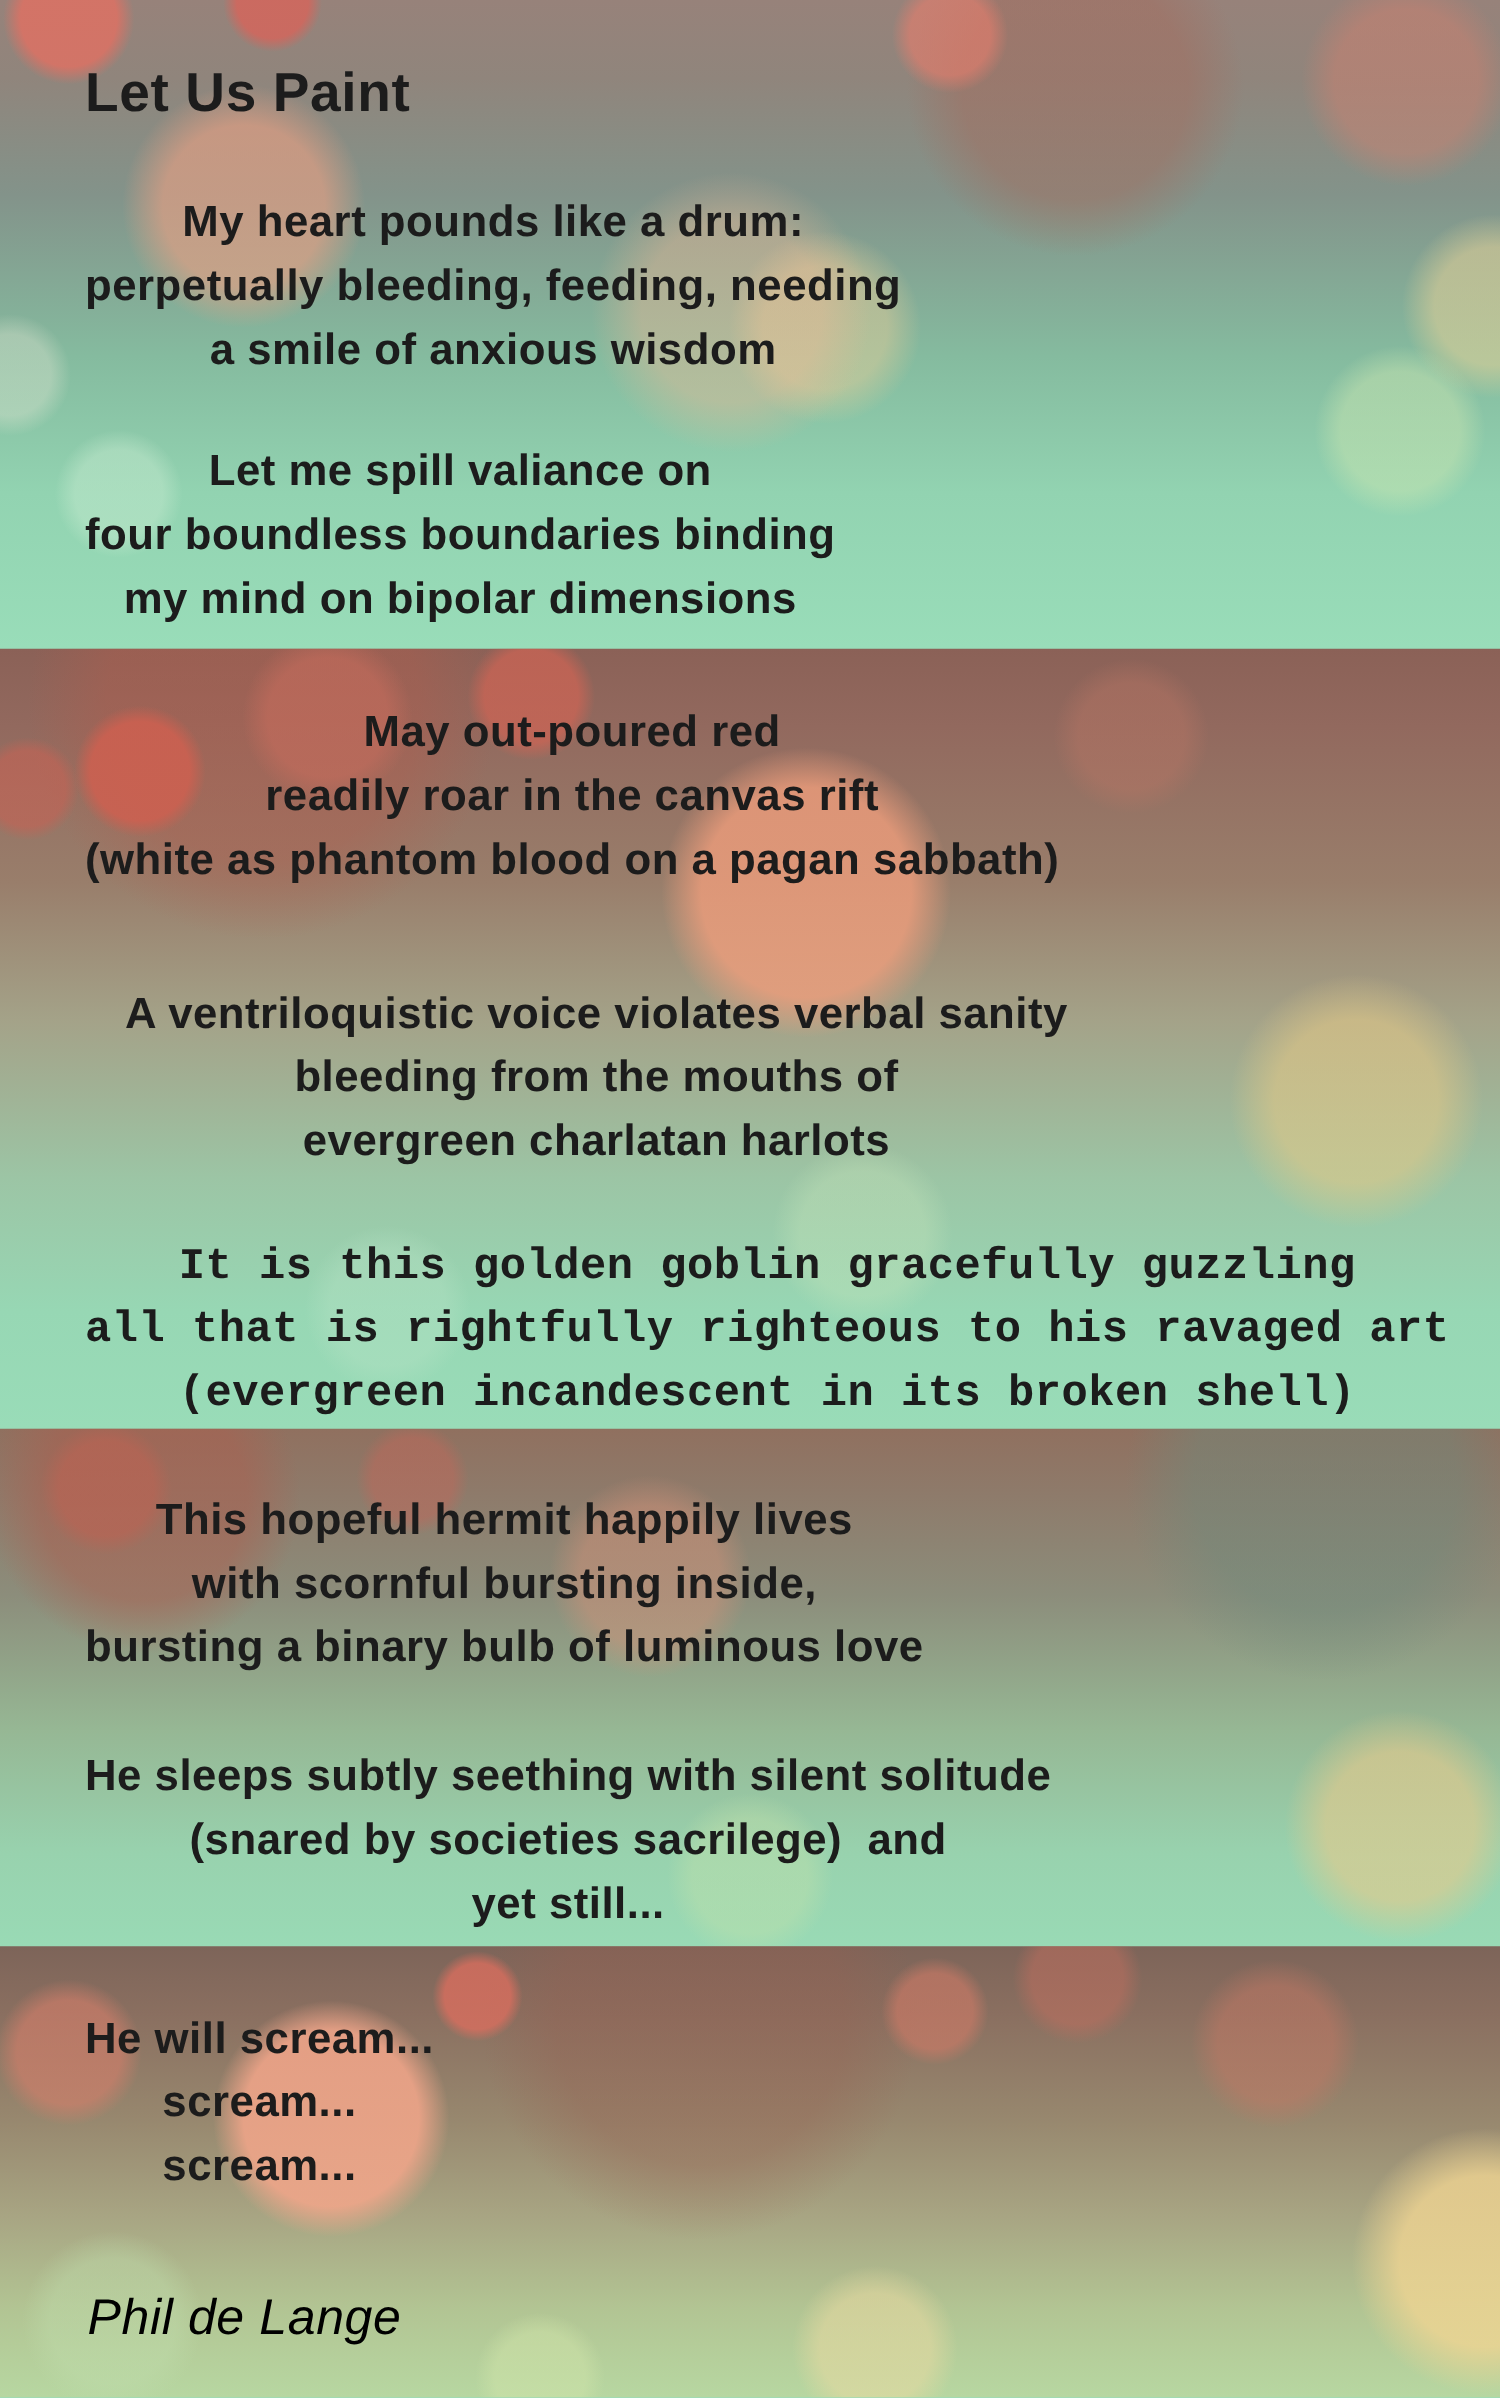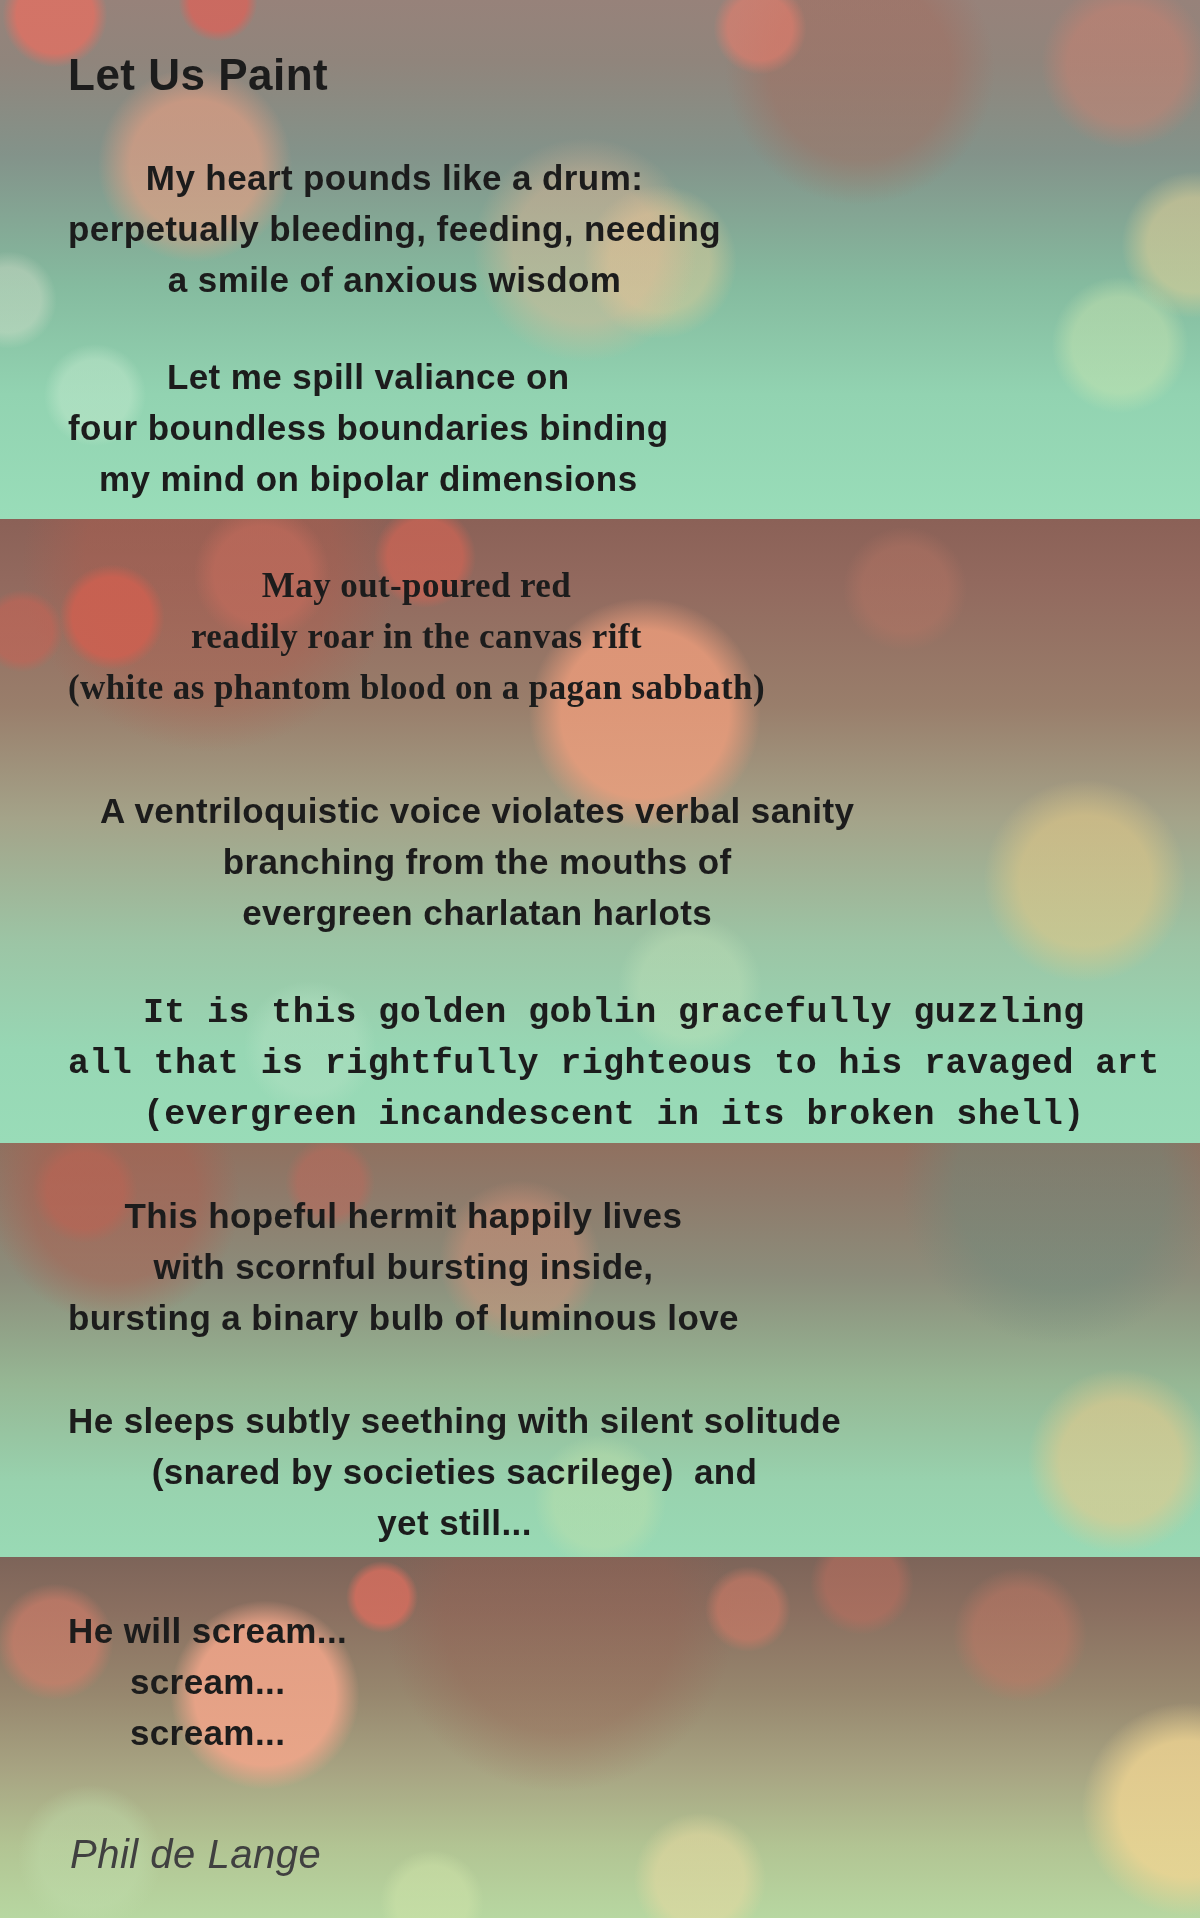--- a/index.html
+++ b/index.html
@@ -74,26 +74,26 @@
   .title{
     position:absolute;left:68px;top:49px;margin:0;
     font-size:44px;font-weight:bold;line-height:52px;color:#1c1c1c;
     letter-spacing:0.5px;
   }
   .stanza{position:absolute;left:68px;color:#1c1c1c;}
   .line{
     font-size:35px;font-weight:bold;line-height:51px;
     white-space:pre;letter-spacing:0.4px;text-align:center;
   }
-  .st1{top:152px;} .st2{top:351px;} .st3{top:560px;font-family:Liberation Serif, serif;} .st4{top:785px;margin-left:32px;}
+  .st1{top:152px;} .st2{top:351px;} .st3{top:560px;} .st4{top:785px;margin-left:32px;}
   .st5{top:988px;font-family:Liberation Mono, monospace;} .st6{top:1190px;} .st7{top:1395px;} .st8{top:1605px;}
   .author{
     position:absolute;left:70px;top:1830px;
     font-size:40px;font-style:italic;font-weight:normal;
-    line-height:48px;color:#404040;letter-spacing:0.5px;
+    line-height:48px;color:#000000;letter-spacing:0.5px;
   }
 </style>
 </head>
 <body>
 
 <div class="page">
 
   <div class="band band1"></div>
   <div class="band band2"></div>
   <div class="band band3"></div>
@@ -114,21 +114,21 @@
   </div>
 
   <div class="stanza st3">
     <div class="line">May out-poured red</div>
     <div class="line">readily roar in the canvas rift</div>
     <div class="line">(white as phantom blood on a pagan sabbath)</div>
   </div>
 
   <div class="stanza st4">
     <div class="line">A ventriloquistic voice violates verbal sanity</div>
-    <div class="line">branching from the mouths of</div>
+    <div class="line">bleeding from the mouths of</div>
     <div class="line">evergreen charlatan harlots</div>
   </div>
 
   <div class="stanza st5">
     <div class="line">It is this golden goblin gracefully guzzling</div>
     <div class="line">all that is rightfully righteous to his ravaged art</div>
     <div class="line">(evergreen incandescent in its broken shell)</div>
   </div>
 
   <div class="stanza st6">

